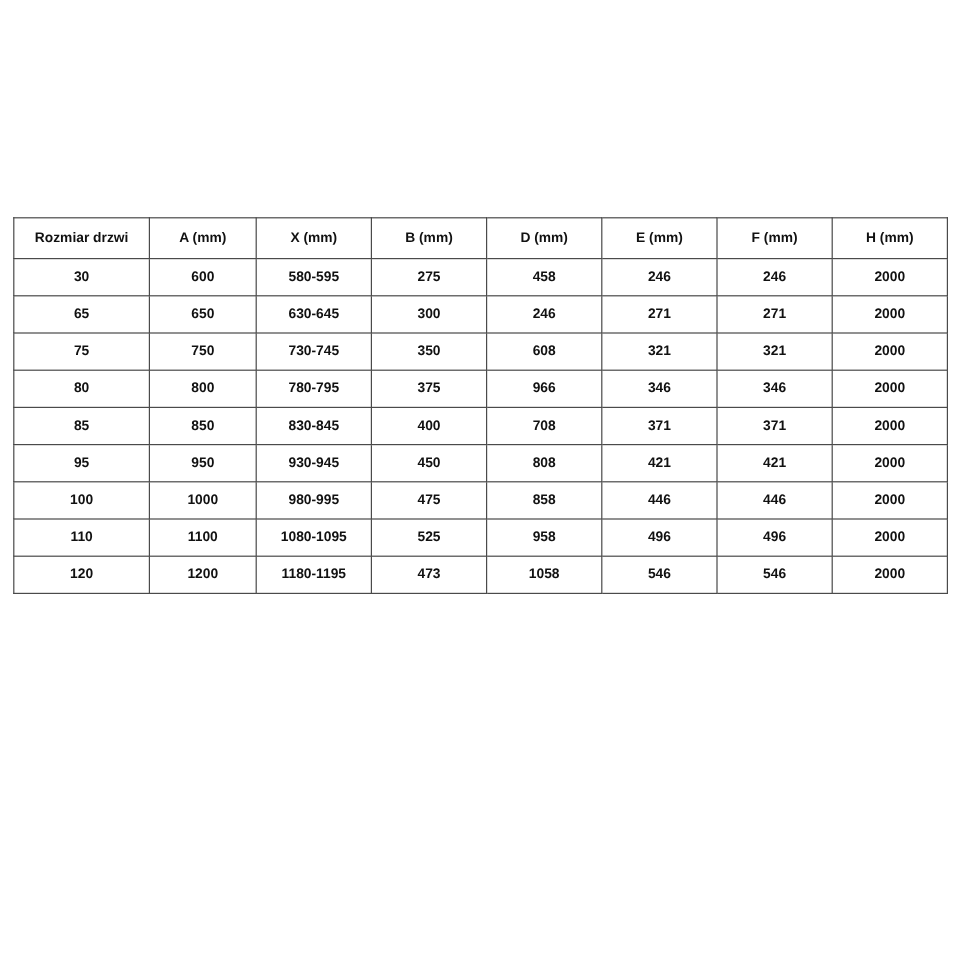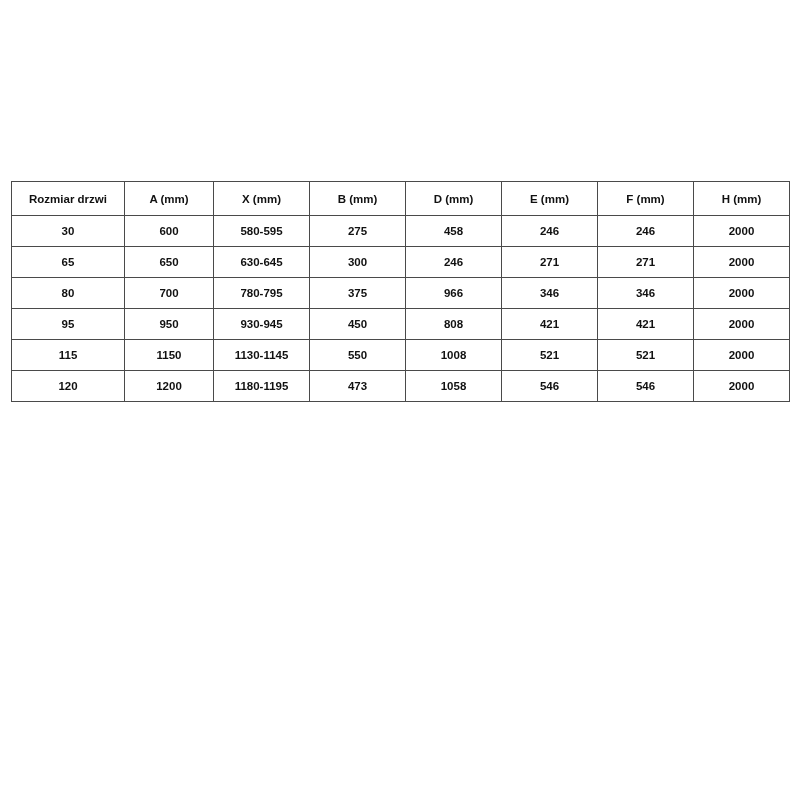--- a/index.html
+++ b/index.html
@@ -94,47 +94,77 @@
         <td>65</td>
         <td>650</td>
         <td>630-645</td>
         <td>300</td>
         <td>246</td>
         <td>271</td>
         <td>271</td>
         <td>2000</td>
       </tr>
       <tr>
+        <td>75</td>
+        <td>750</td>
+        <td>730-745</td>
+        <td>350</td>
+        <td>608</td>
+        <td>321</td>
+        <td>321</td>
+        <td>2000</td>
+      </tr>
+      <tr>
         <td>80</td>
-        <td>700</td>
+        <td>800</td>
         <td>780-795</td>
         <td>375</td>
         <td>966</td>
         <td>346</td>
         <td>346</td>
+        <td>2000</td>
+      </tr>
+      <tr>
+        <td>85</td>
+        <td>850</td>
+        <td>830-845</td>
+        <td>400</td>
+        <td>708</td>
+        <td>371</td>
+        <td>371</td>
         <td>2000</td>
       </tr>
       <tr>
         <td>95</td>
         <td>950</td>
         <td>930-945</td>
         <td>450</td>
         <td>808</td>
         <td>421</td>
         <td>421</td>
         <td>2000</td>
       </tr>
       <tr>
-        <td>115</td>
-        <td>1150</td>
-        <td>1130-1145</td>
-        <td>550</td>
-        <td>1008</td>
-        <td>521</td>
-        <td>521</td>
+        <td>100</td>
+        <td>1000</td>
+        <td>980-995</td>
+        <td>475</td>
+        <td>858</td>
+        <td>446</td>
+        <td>446</td>
+        <td>2000</td>
+      </tr>
+      <tr>
+        <td>110</td>
+        <td>1100</td>
+        <td>1080-1095</td>
+        <td>525</td>
+        <td>958</td>
+        <td>496</td>
+        <td>496</td>
         <td>2000</td>
       </tr>
       <tr>
         <td>120</td>
         <td>1200</td>
         <td>1180-1195</td>
         <td>473</td>
         <td>1058</td>
         <td>546</td>
         <td>546</td>

